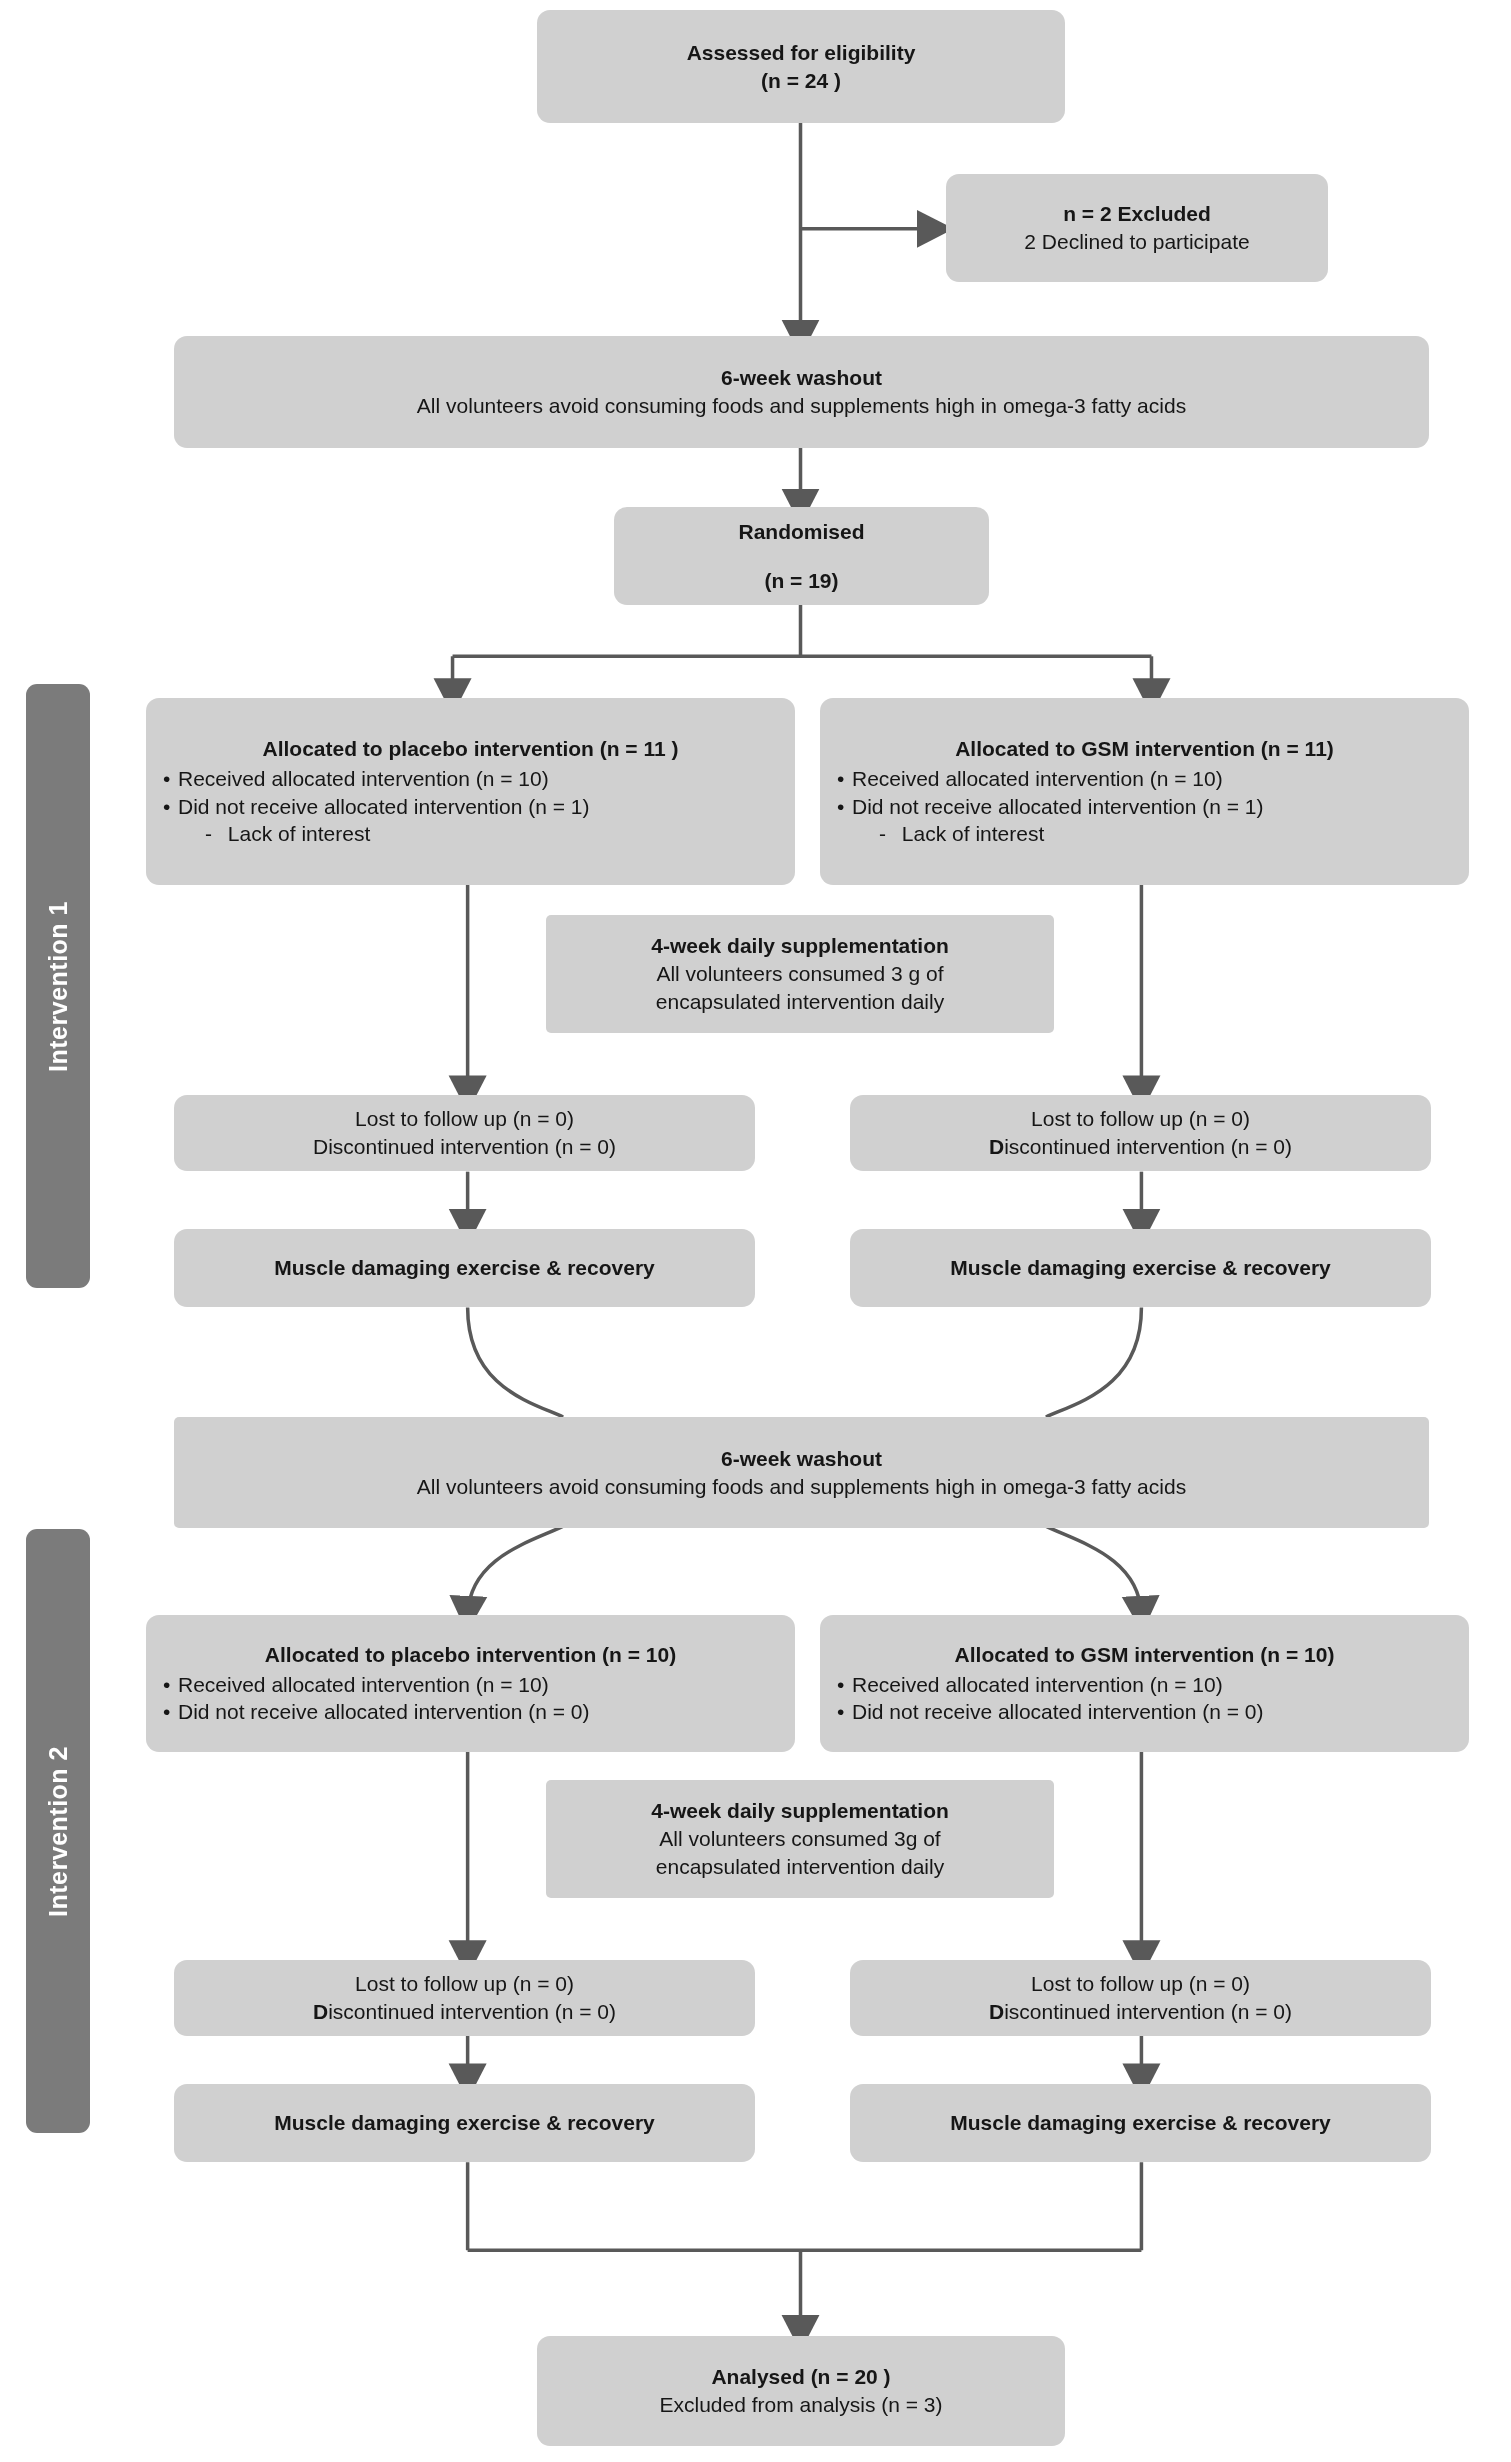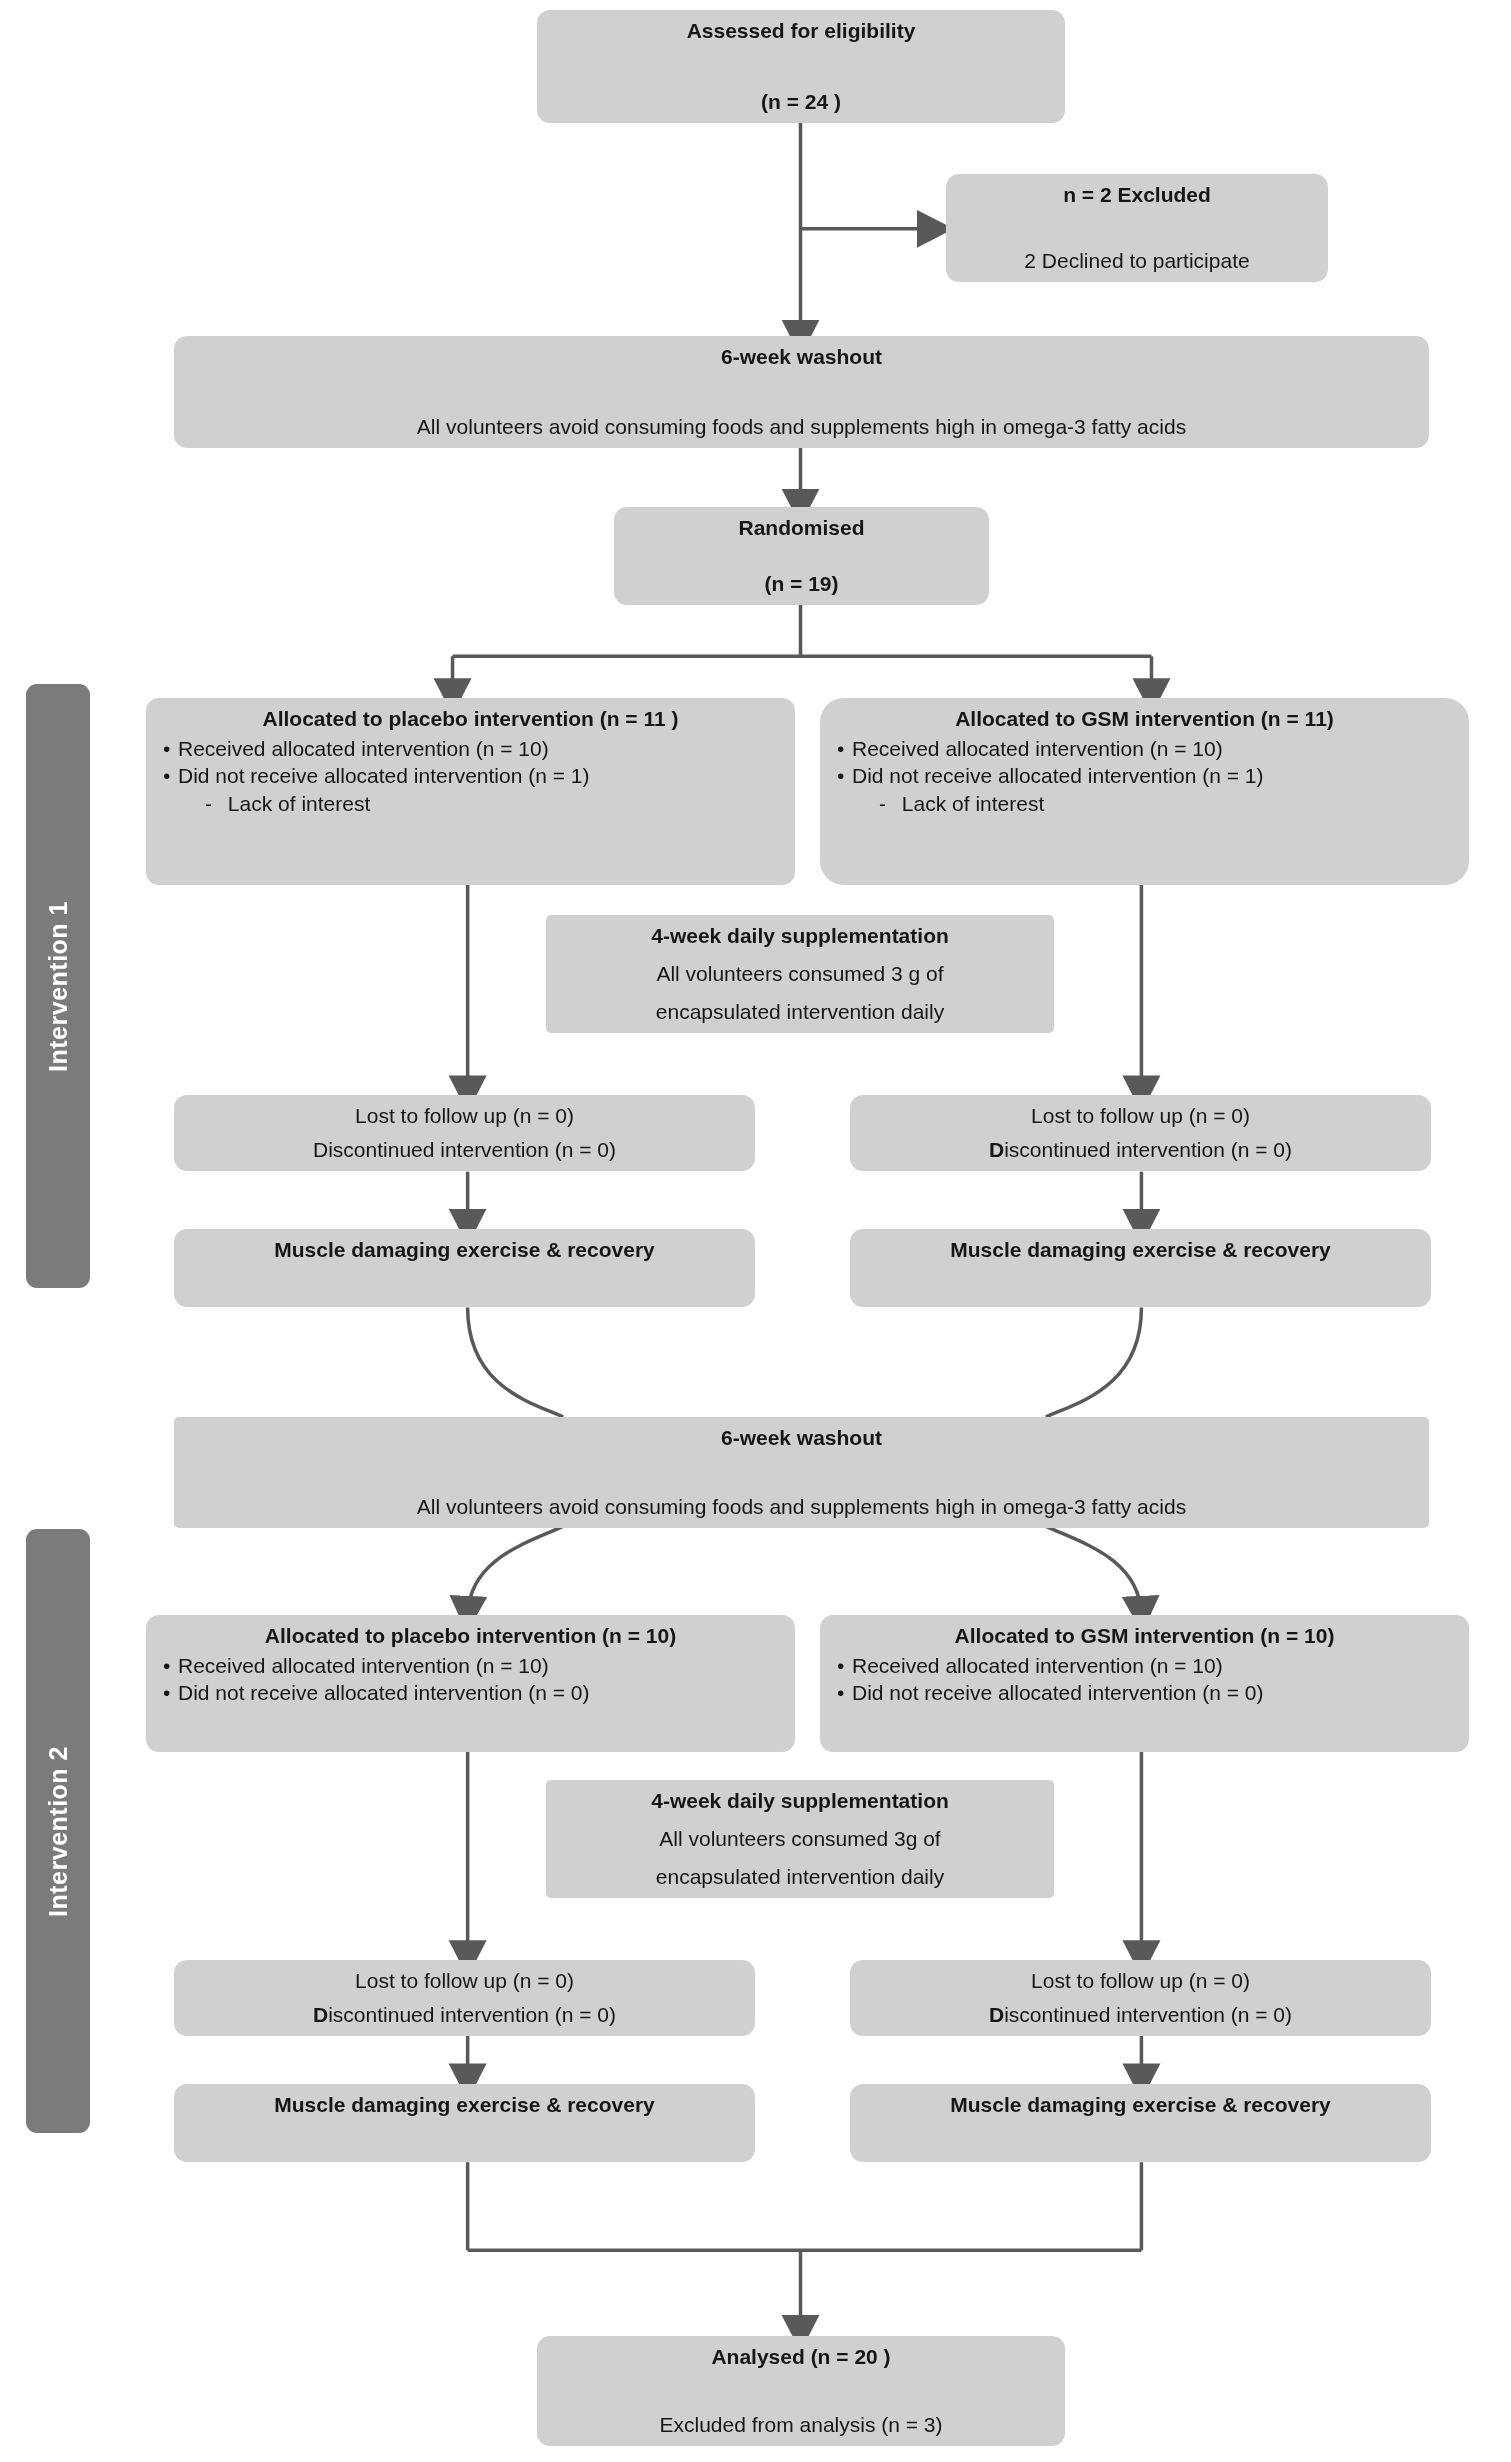--- a/index.html
+++ b/index.html
@@ -7,21 +7,21 @@
   #page{position:relative;width:1511px;height:2462px;background:#ffffff;overflow:hidden;}
 
   .box{
     position:absolute;
     background:#d0d0d0;
     border-radius:13px;
     box-sizing:border-box;
     display:flex;
     flex-direction:column;
     align-items:center;
-    justify-content:space-between;
+    justify-content:center;
     color:#161616;
     font-size:21px;
     line-height:1.32;
     text-align:center;
     padding:7px 13px;
   }
   .box.sq{border-radius:5px;}
   .box .ln{display:block;white-space:nowrap;}
   .box .bold{font-weight:bold;}
   .box.left{align-items:flex-start;text-align:left;}
@@ -132,21 +132,21 @@
 
   <div class="box left" style="left:146px;top:698px;width:649px;height:187px;">
     <div class="bullets">
       <span class="hdr">Allocated to placebo  intervention (n = 11 )</span>
       <span class="b">Received allocated intervention (n = 10)</span>
       <span class="b">Did not receive allocated intervention (n = 1)</span>
       <span class="sub"> Lack of interest</span>
     </div>
   </div>
 
-  <div class="box left" style="left:820px;top:698px;width:649px;height:187px;border-radius:24px;">
+  <div class="box left" style="left:820px;top:698px;width:649px;height:187px;">
     <div class="bullets">
       <span class="hdr">Allocated to GSM intervention (n = 11)</span>
       <span class="b">Received allocated intervention (n = 10)</span>
       <span class="b">Did not receive allocated intervention (n = 1)</span>
       <span class="sub"> Lack of interest</span>
     </div>
   </div>
 
   <div class="box sq" style="left:546px;top:915px;width:508px;height:118px;">
     <span class="ln bold">4-week daily supplementation</span>

